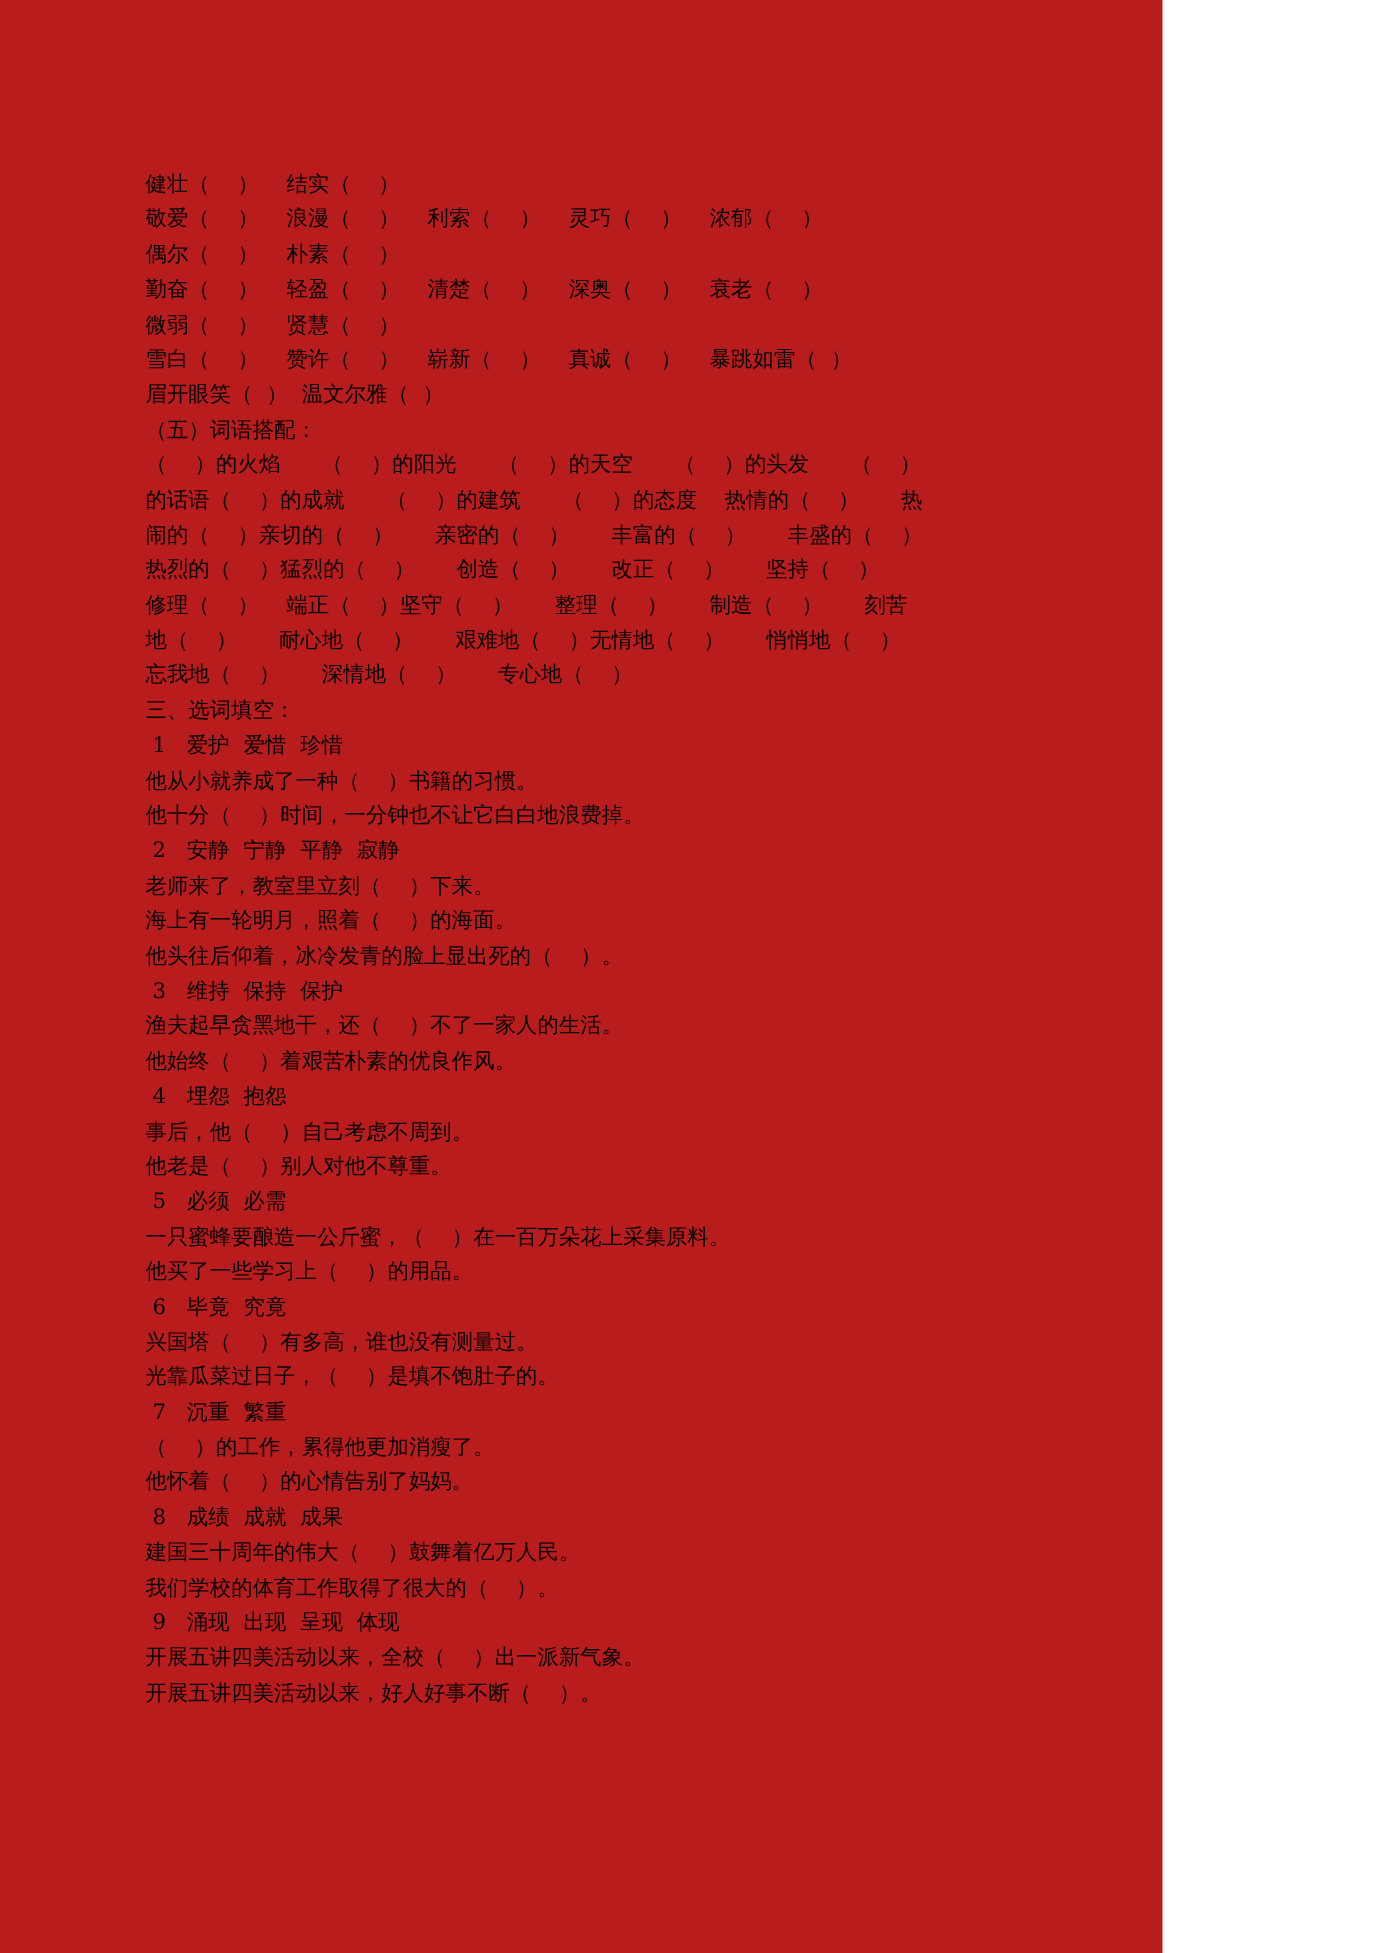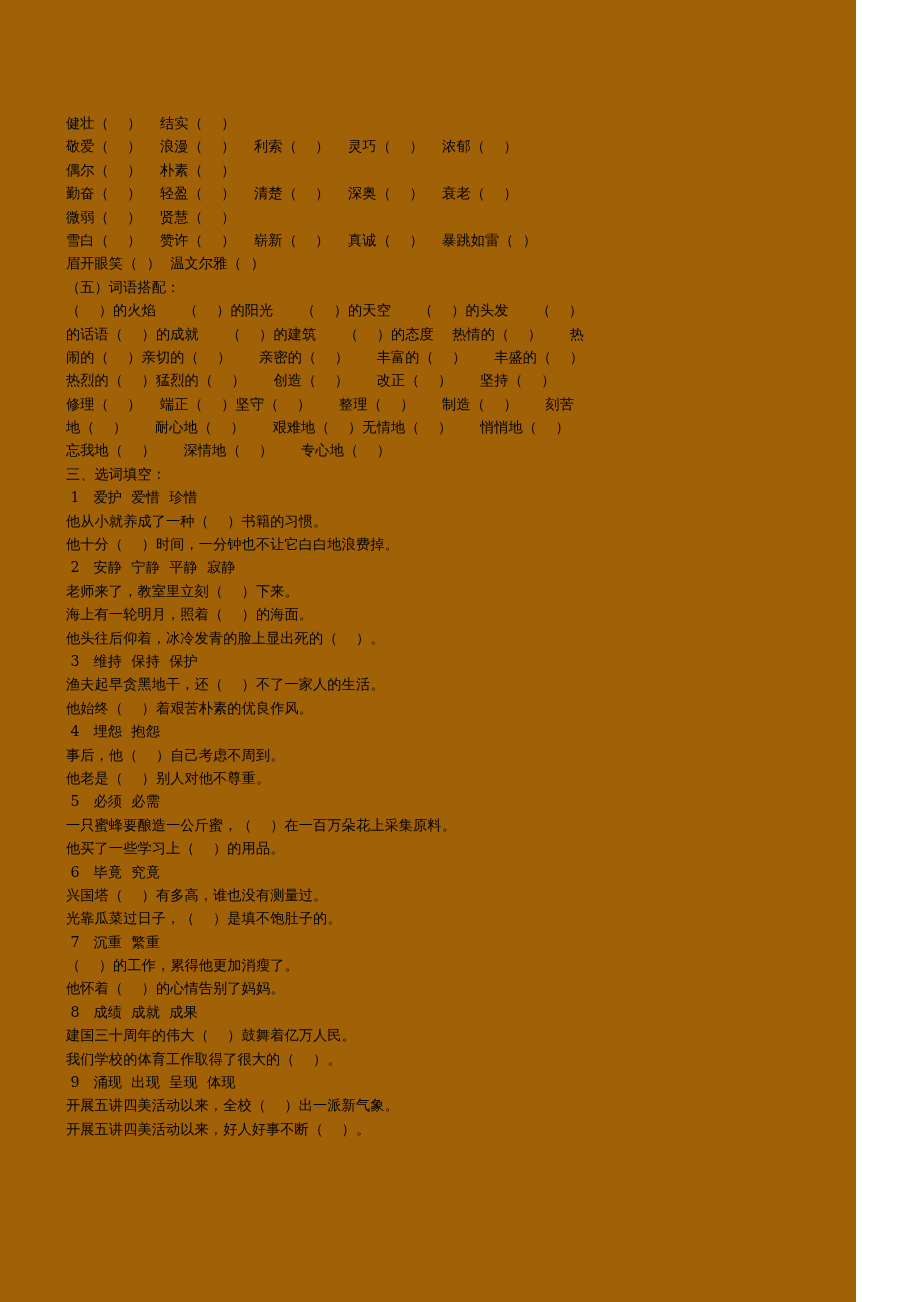--- a/index.html
+++ b/index.html
@@ -10,25 +10,25 @@
   }
   body {
     width: 920px;
     height: 1302px;
     font-family: "DejaVu Sans", "Liberation Sans", sans-serif;
     color: #000000;
     overflow: hidden;
   }
   #page {
     position: relative;
-    width: 856px;
+    width: 775px;
     height: 1302px;
-    background: #a16207;
+    background: #b91c1c;
     box-sizing: border-box;
-    padding: 112px 118px 0 66px;
+    padding: 112px 118px 0 97px;
   }
   .doc {
     font-size: 14.2px;
     line-height: 23.4px;
     letter-spacing: 0.1px;
     white-space: pre;
     font-family: "DejaVu Sans", "Liberation Sans", sans-serif;
   }
   .line {
     white-space: pre;

